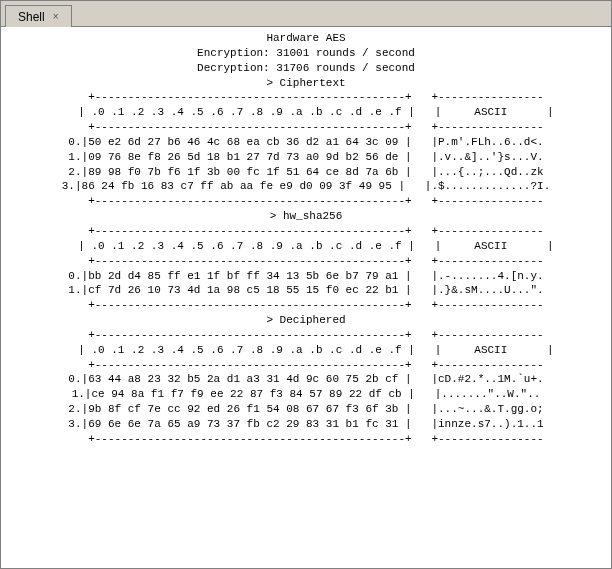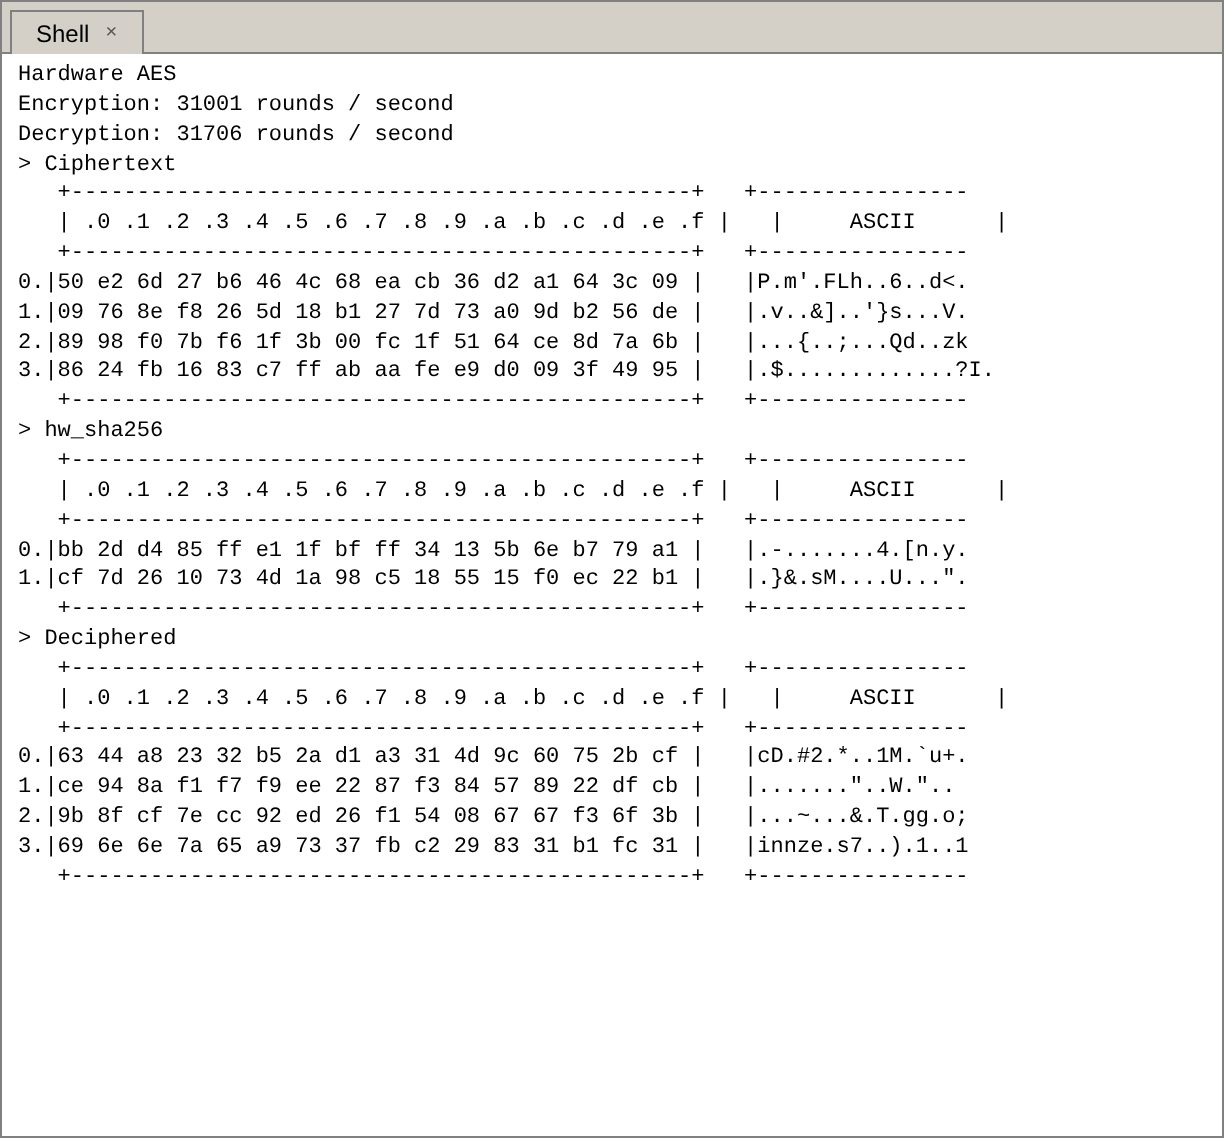--- a/index.html
+++ b/index.html
@@ -11,20 +11,21 @@
       height: 569px;
       overflow: hidden;
     }
     .window {
       width: 612px;
       height: 569px;
       background: #84cc16;
       border: 1px solid #808080;
       display: flex;
       flex-direction: column;
+      text-align: center;
     }
     .title-bar {
       display: flex;
       align-items: stretch;
       background: #d4d0c8;
       border-bottom: 1px solid #808080;
       height: 26px;
     }
     .tab {
       display: flex;

